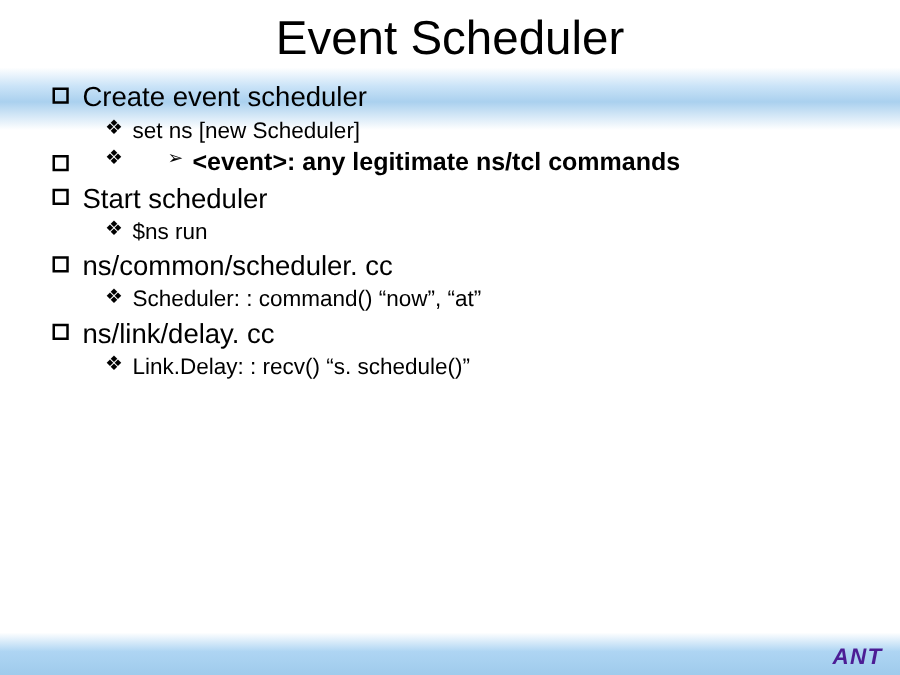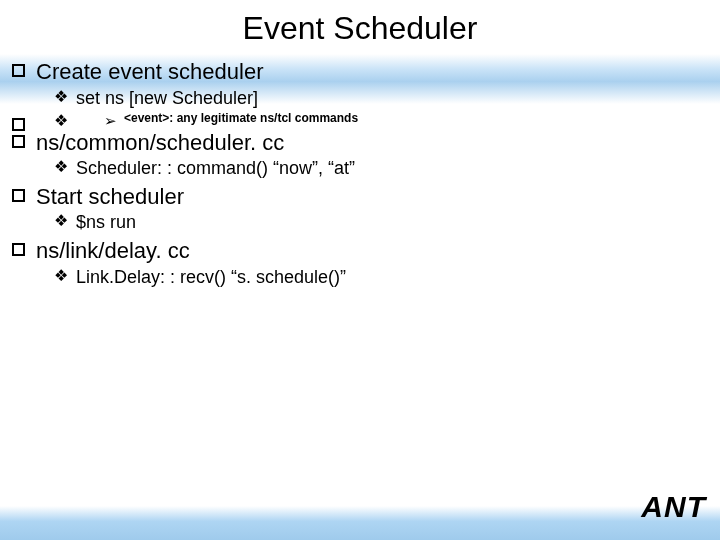--- a/index.html
+++ b/index.html
@@ -25,31 +25,31 @@
        rgba(150,200,240,0.5) 30%,
        rgba(100,170,225,0.55) 55%,
        rgba(180,215,245,0.0) 100%);
     pointer-events: none;
   }
 
   .title {
     position: relative;
     z-index: 2;
     text-align: center;
-    font-size: 32px;
+    font-size: 38px;
     font-weight: 400;
     color: #000;
     margin-top: 10px;
     margin-bottom: 10px;
   }
 
   .content {
     position: relative;
     z-index: 2;
-    padding: 0 26px 0 10px;
+    padding: 0 26px 0 40px;
   }
 
   ul { list-style: none; margin: 0; padding: 0; }
 
   
   .lvl1 > li {
     font-size: 22px;
     color: #000;
     margin-bottom: 1px;
     line-height: 1.35;
@@ -81,21 +81,21 @@
     content: "\2756"; 
     position: absolute;
     left: 0;
     top: 0;
     font-size: 16px;
   }
 
   
   .lvl3 { margin-left: 28px; }
   .lvl3 > li {
-    font-size: 12px;
+    font-size: 20px;
     font-weight: bold;
     color: #000;
     line-height: 1.3;
     padding-left: 20px;
     position: relative;
   }
   .lvl3 > li::before {
     content: "\27A2"; 
     position: absolute;
     left: 0;
@@ -111,25 +111,25 @@
     height: 34px;
     background: linear-gradient(to bottom,
        rgba(180,215,245,0.0) 0%,
        rgba(120,185,235,0.6) 45%,
        rgba(80,160,220,0.55) 100%);
     pointer-events: none;
   }
   .footer-logo {
     position: absolute;
     right: 14px;
-    bottom: 16px;
+    bottom: 4px;
     font-style: italic;
     font-weight: 600;
-    font-size: 30px;
-    color: #000000;
+    font-size: 18px;
+    color: #4c1d95;
     letter-spacing: 1px;
     z-index: 3;
   }
 </style>
 </head>
 <body>
 
 <div class="header-band"></div>
 
 <div class="title">Event Scheduler</div>
@@ -152,33 +152,33 @@
           <ul class="lvl3">
             <li>
               <span>&lt;event&gt;: any legitimate ns/tcl commands</span>
             </li>
           </ul>
         </li>
       </ul>
     </li>
 
     <li>
-      <span>ns/common/scheduler. cc</span>
+      <span>Start scheduler</span>
       <ul class="lvl2">
         <li>
-          <span>Scheduler: : command()  “now”, “at”</span>
+          <span>$ns run</span>
         </li>
       </ul>
     </li>
 
     <li>
-      <span>Start scheduler</span>
+      <span>ns/common/scheduler. cc</span>
       <ul class="lvl2">
         <li>
-          <span>$ns run</span>
+          <span>Scheduler: : command()  “now”, “at”</span>
         </li>
       </ul>
     </li>
 
     <li>
       <span>ns/link/delay. cc</span>
       <ul class="lvl2">
         <li>
           <span>Link.Delay: : recv() “s. schedule()”</span>
         </li>

